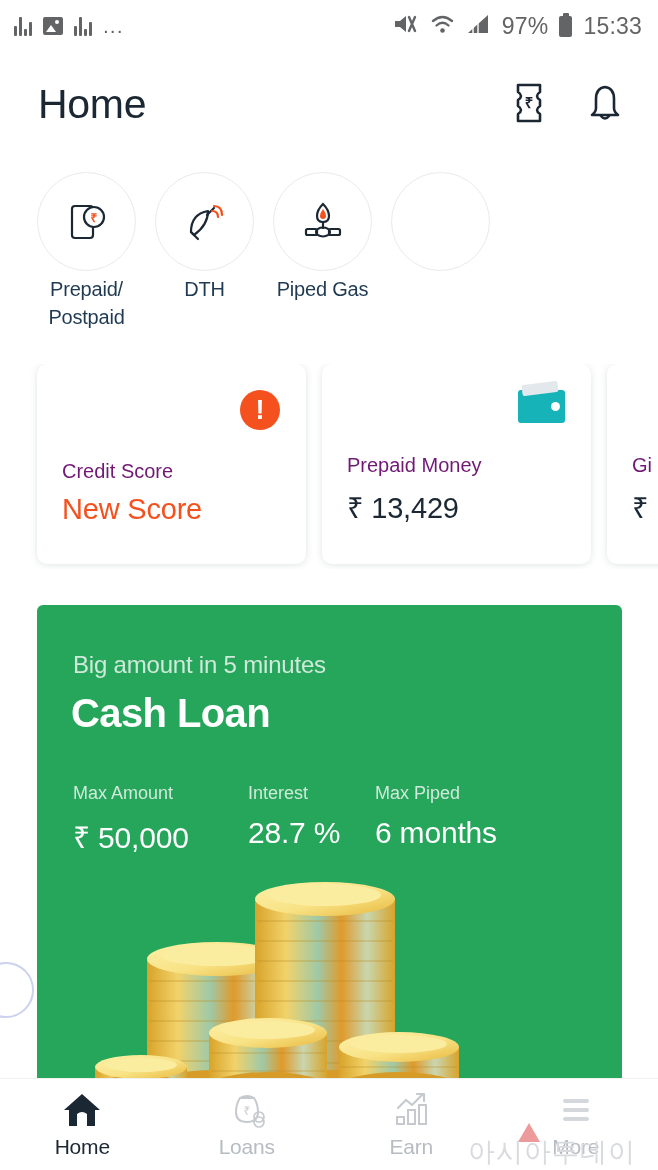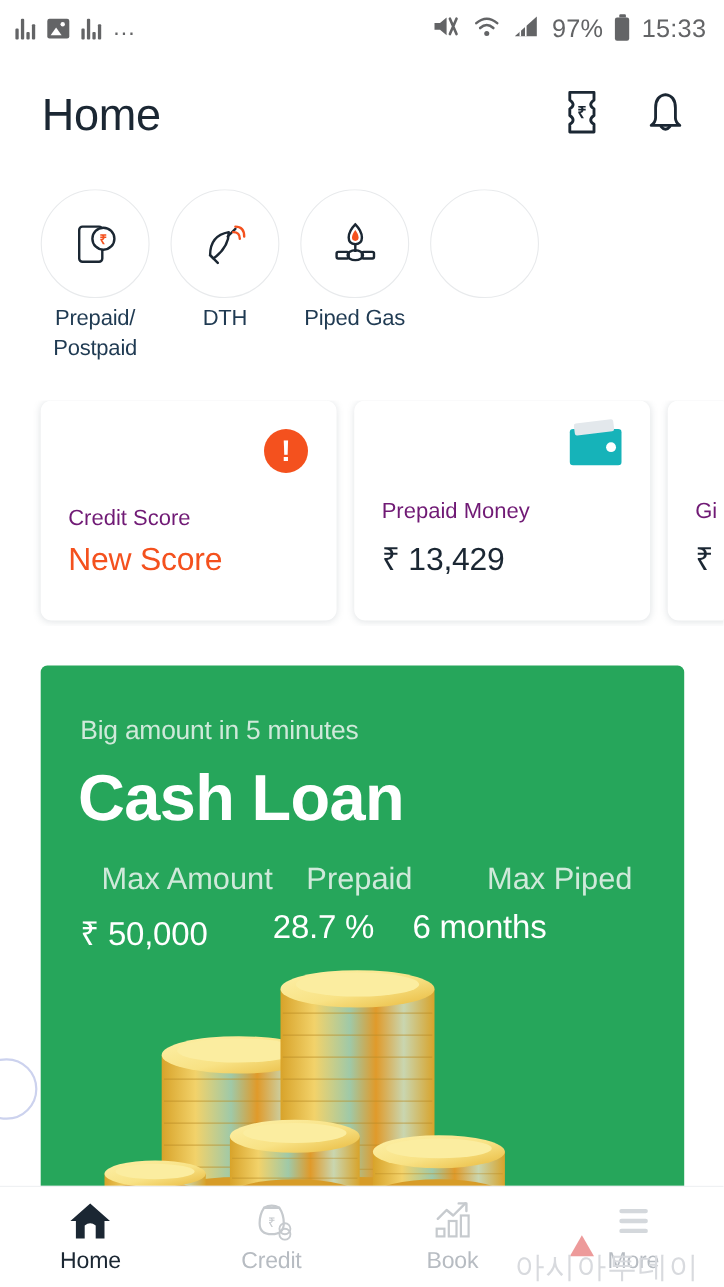--- a/index.html
+++ b/index.html
@@ -249,41 +249,40 @@
   .loan-sub {
     position: absolute;
     top: 46px; left: 36px;
     font-size: 24px;
     color: #cfe9da;
     letter-spacing: -0.2px;
   }
   .loan-title {
     position: absolute;
     top: 86px; left: 34px;
-    font-size: 59px;
+    font-size: 40px;
     font-weight: 700;
     color: #ffffff;
     letter-spacing: -0.6px;
   }
   .loan-stats {
     position: absolute;
     top: 178px; left: 36px;
     display: flex;
     gap: 0;
   }
   .loan-stat { display: flex; flex-direction: column; }
   .loan-stat:nth-child(1) { width: 175px; }
   .loan-stat:nth-child(2) { width: 127px; }
   .loan-stat:nth-child(3) { width: 200px; }
   .loan-stat-label {
-    font-size: 28px;
+    font-size: 18px;
     color: #cfe9da;
     margin-bottom: 12px;
     white-space: nowrap;
-    text-align: right;
   }
   .loan-stat-value {
     font-size: 30px;
     color: #ffffff;
     white-space: nowrap;
     letter-spacing: -0.2px;
   }
 
   .coins { position: absolute; bottom: 0; left: 0; width: 585px; height: 210px; }
 
@@ -494,21 +493,21 @@
 
   <div class="loan-banner">
     <div class="loan-sub">Big amount in 5 minutes</div>
     <div class="loan-title">Cash Loan</div>
     <div class="loan-stats">
       <div class="loan-stat">
         <div class="loan-stat-label">Max Amount</div>
         <div class="loan-stat-value">₹ 50,000</div>
       </div>
       <div class="loan-stat">
-        <div class="loan-stat-label">Prepaid</div>
+        <div class="loan-stat-label">Interest</div>
         <div class="loan-stat-value">28.7 %</div>
       </div>
       <div class="loan-stat">
         <div class="loan-stat-label">Max Piped</div>
         <div class="loan-stat-value">6 months</div>
       </div>
     </div>
 
     <svg class="coins" viewBox="0 0 585 210" preserveAspectRatio="xMidYMax meet">
       <defs>
@@ -589,32 +588,32 @@
     </div>
 
     <div class="nav-item">
       <svg width="42" height="38" viewBox="0 0 42 38">
         <path d="M14 8 Q10 14 10 22 Q10 32 21 32 Q32 32 32 22 Q32 14 28 8 Z" fill="none" stroke="#c6cace" stroke-width="2"></path>
         <path d="M14 8 Q21 4 28 8" fill="none" stroke="#c6cace" stroke-width="2"></path>
         <text x="21" y="25" font-size="12" font-family="'Liberation Sans', sans-serif" fill="#c6cace" text-anchor="middle">₹</text>
         <circle cx="33" cy="27" r="5" fill="none" stroke="#c6cace" stroke-width="1.7"></circle>
         <circle cx="33" cy="32" r="5" fill="none" stroke="#c6cace" stroke-width="1.7"></circle>
       </svg>
-      <div class="nav-label">Credit</div>
+      <div class="nav-label">Loans</div>
     </div>
 
     <div class="nav-item">
       <svg width="42" height="38" viewBox="0 0 42 38">
         <path d="M8 18 L16 10 L22 15 L33 4" fill="none" stroke="#c6cace" stroke-width="2.2" stroke-linecap="round" stroke-linejoin="round"></path>
         <path d="M27 4 L34 4 L34 11" fill="none" stroke="#c6cace" stroke-width="2.2" stroke-linecap="round" stroke-linejoin="round"></path>
         <rect x="7" y="27" width="7" height="7" fill="none" stroke="#c6cace" stroke-width="2"></rect>
         <rect x="18" y="20" width="7" height="14" fill="none" stroke="#c6cace" stroke-width="2"></rect>
         <rect x="29" y="15" width="7" height="19" fill="none" stroke="#c6cace" stroke-width="2"></rect>
       </svg>
-      <div class="nav-label">Book</div>
+      <div class="nav-label">Earn</div>
     </div>
 
     <div class="nav-item">
       <svg width="42" height="38" viewBox="0 0 42 38">
         <rect x="8" y="9" width="26" height="4" rx="2" fill="#d4d8dc"></rect>
         <rect x="8" y="18" width="26" height="4" rx="2" fill="#d4d8dc"></rect>
         <rect x="8" y="27" width="26" height="4" rx="2" fill="#d4d8dc"></rect>
       </svg>
       <div class="nav-label">More</div>
     </div>

